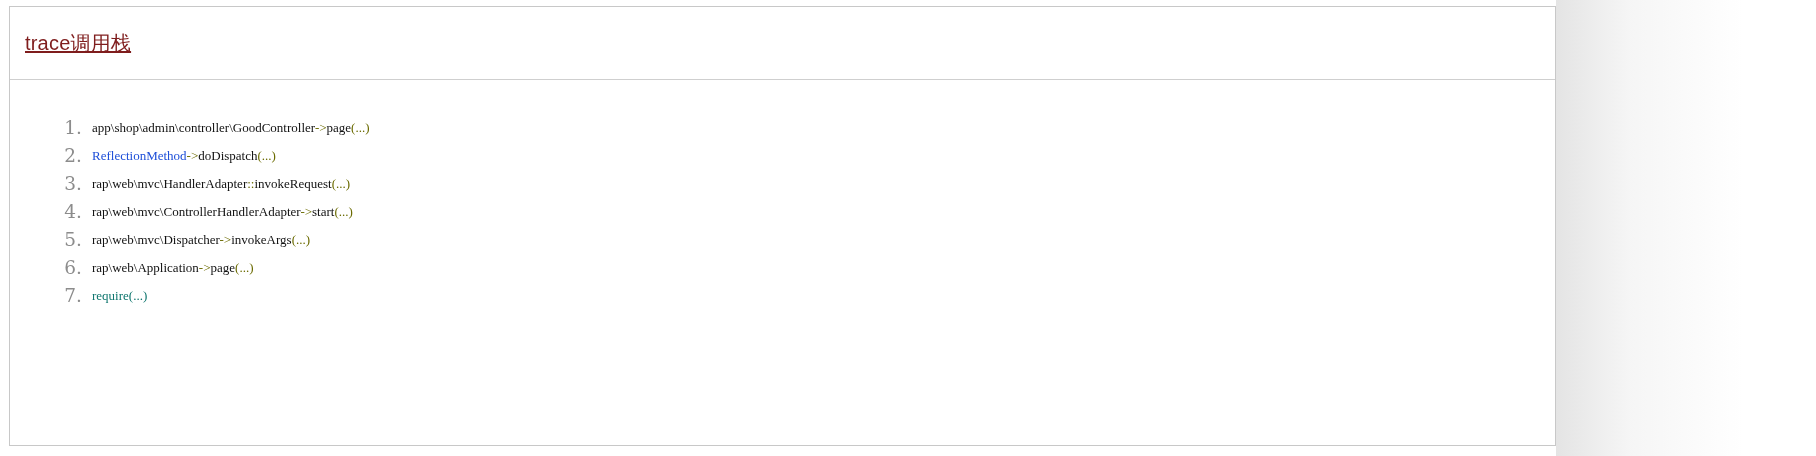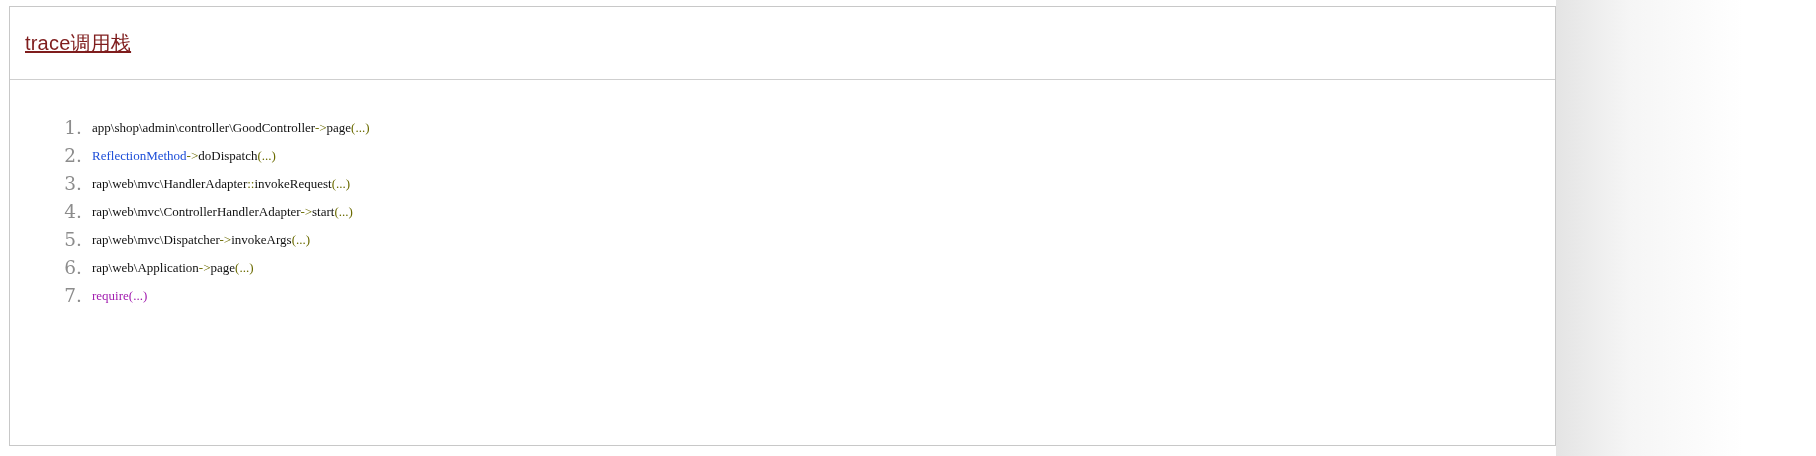--- a/index.html
+++ b/index.html
@@ -83,21 +83,21 @@
     text-align: right;
     color: #8c8c8c;
     font-family: "DejaVu Serif", "Liberation Serif", serif;
     font-size: 18.5px;
   }
 
   
   .tok-plain  { color: #111111; }
   .tok-op     { color: #6b6b00; }  
   .tok-class  { color: #1d4ed8; }  
-  .tok-kw     { color: #a21caf; }  
+  .tok-kw     { color: #0f766e; }  
 </style>
 </head>
 <body>
 
 <div class="panel">
 
   <div class="panel-header">
     <span class="panel-title">trace调用栈</span>
   </div>
 

